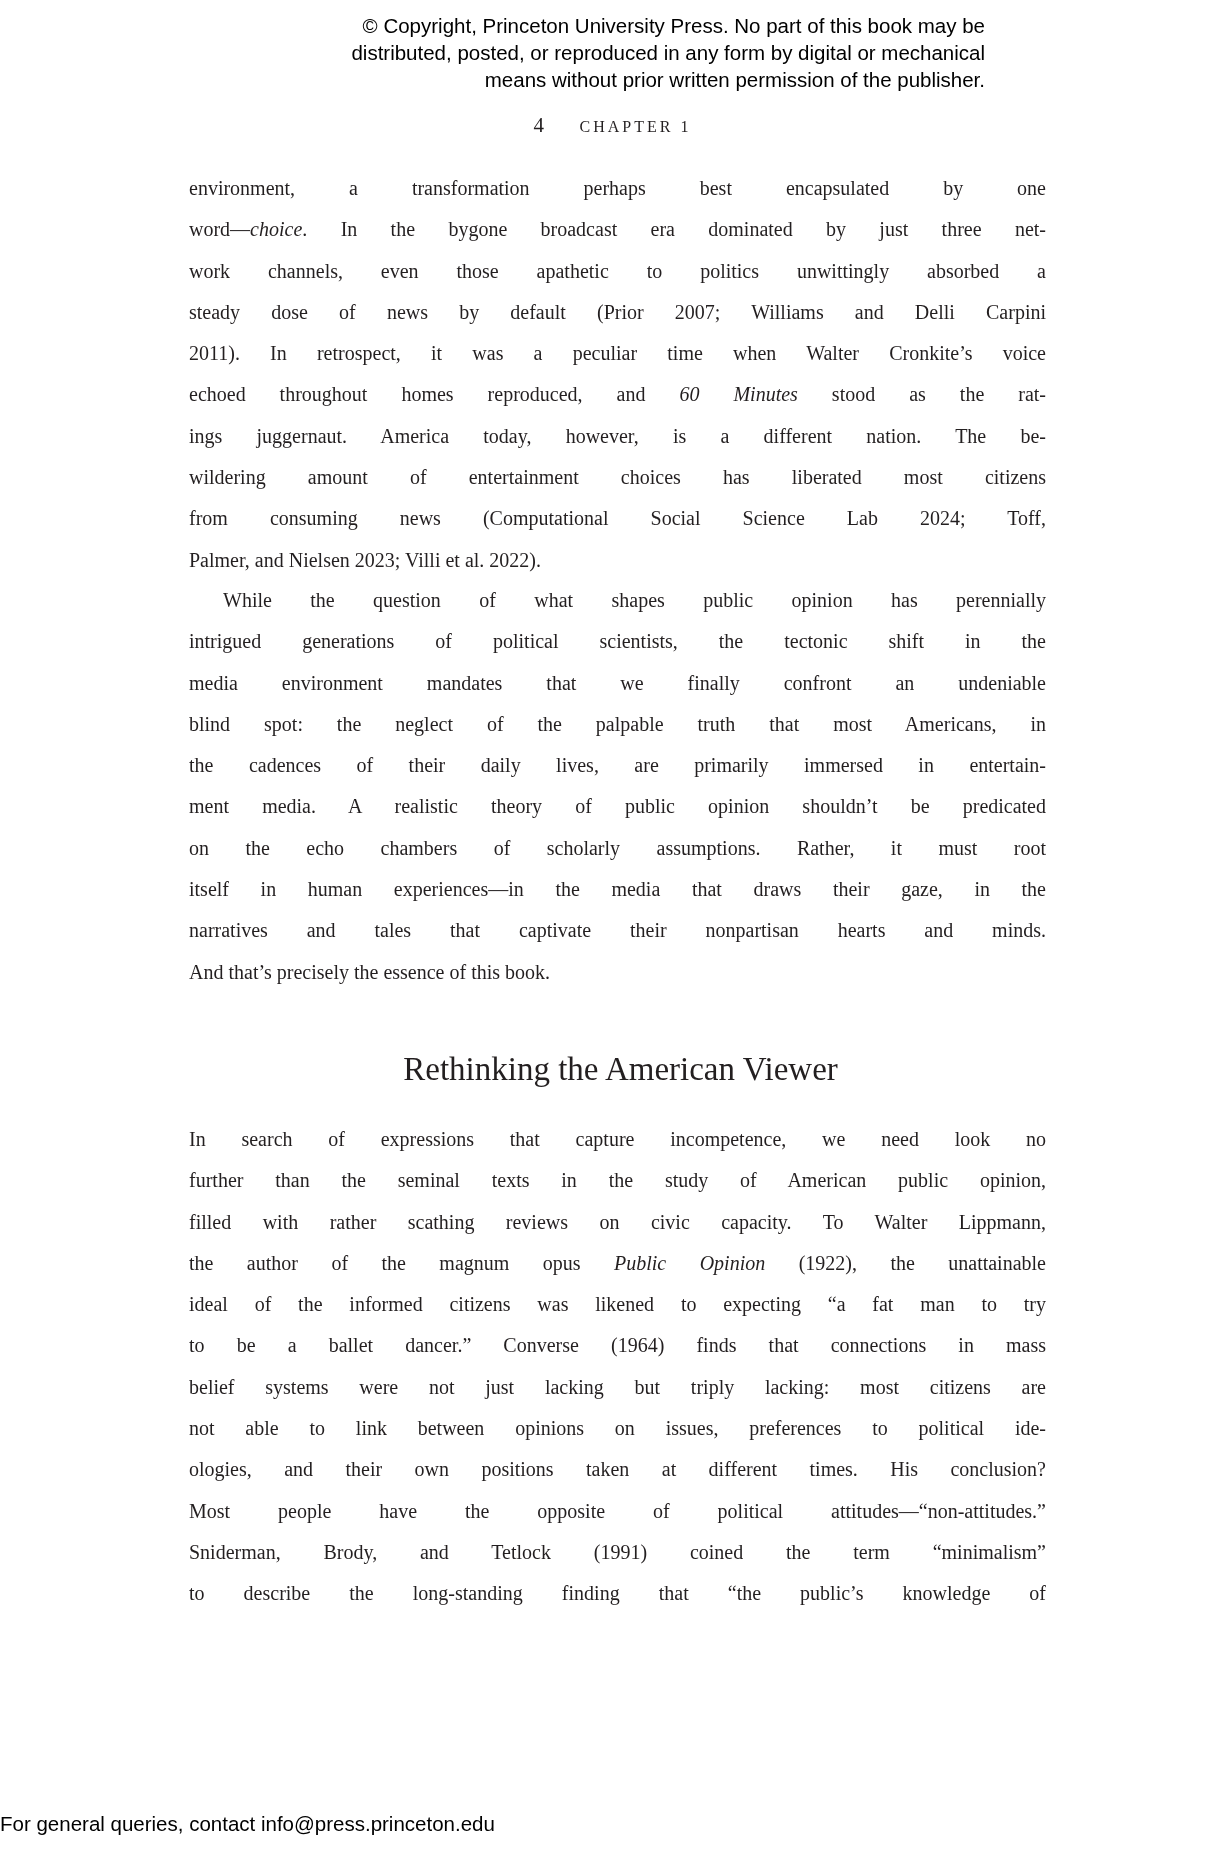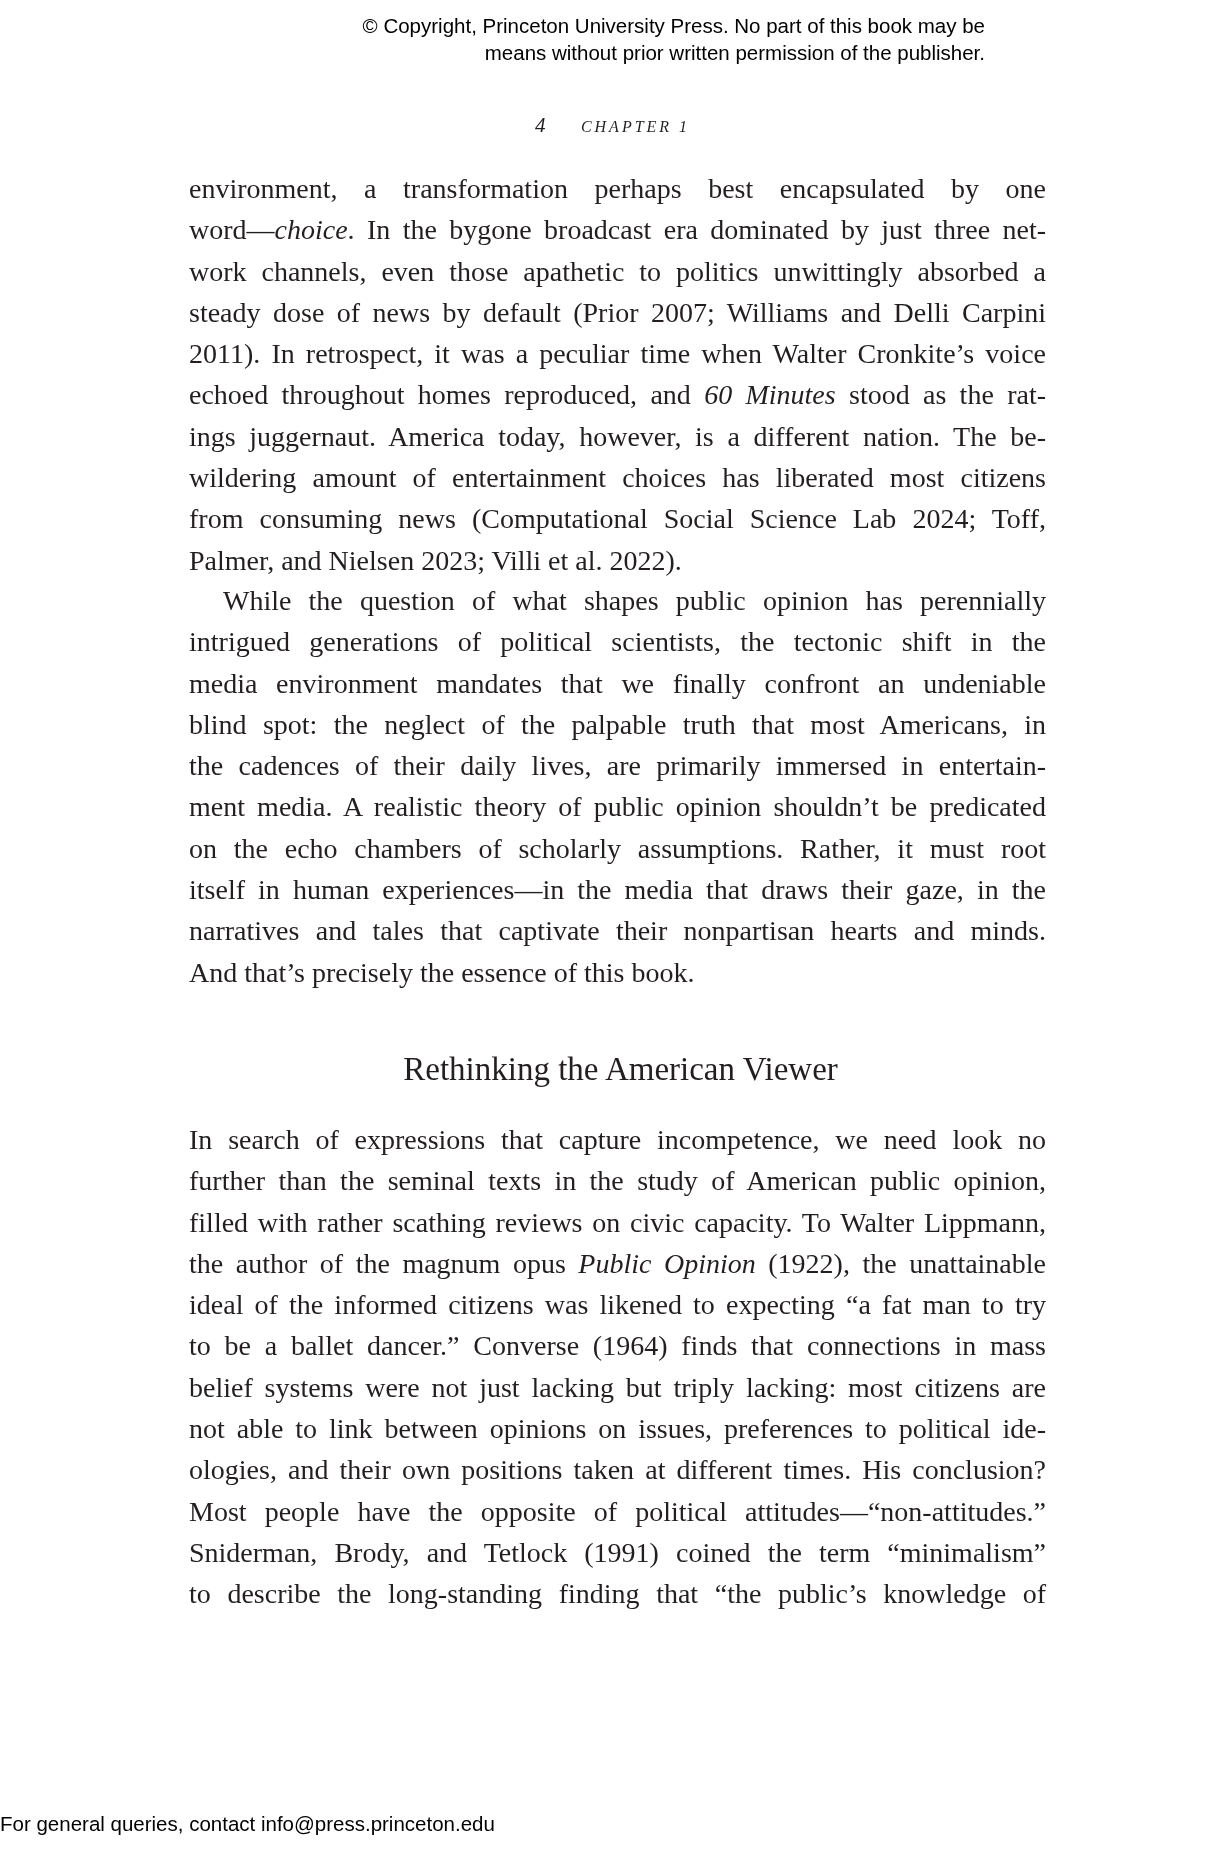--- a/index.html
+++ b/index.html
@@ -29,30 +29,29 @@
     .running-head {
       position: absolute;
       left: 0;
       width: 1225px;
       top: 113px;
       text-align: center;
       font-family: "Liberation Serif", serif;
       font-size: 18px;
       letter-spacing: 3px;
       color: #231f20;
-      font-style: italic;
     }
     .running-head .page-num { margin-right: 28px; font-size: 21px; letter-spacing: 0; }
     .running-head .chapter { font-variant: small-caps; text-transform: uppercase; font-size: 16px; }
     .body-text {
       position: absolute;
       left: 189px;
       width: 857px;
       font-family: "Liberation Serif", serif;
-      font-size: 28px;
+      font-size: 20px;
       line-height: 41.3px;
       color: #231f20;
     }
     .line {
       display: block;
       white-space: nowrap;
       text-align: justify;
       text-align-last: justify;
       height: 41.3px;
       overflow: visible;
@@ -83,20 +82,21 @@
       font-family: "Liberation Sans", sans-serif;
       font-size: 20.5px;
       color: #000;
     }
   </style>
 </head>
 <body>
 
 <div class="copyright">
   <div>© Copyright, Princeton University Press. No part of this book may be</div>
+  <div>distributed, posted, or reproduced in any form by digital or mechanical</div>
   <div>means without prior written permission of the publisher.</div>
 </div>
 
 <div class="running-head">
   <span class="page-num">4</span>
   <span class="chapter">CHAPTER 1</span>
 </div>
 
 <div class="body-text block1">
   <span class="line">environment, a transformation perhaps best encapsulated by one</span>

